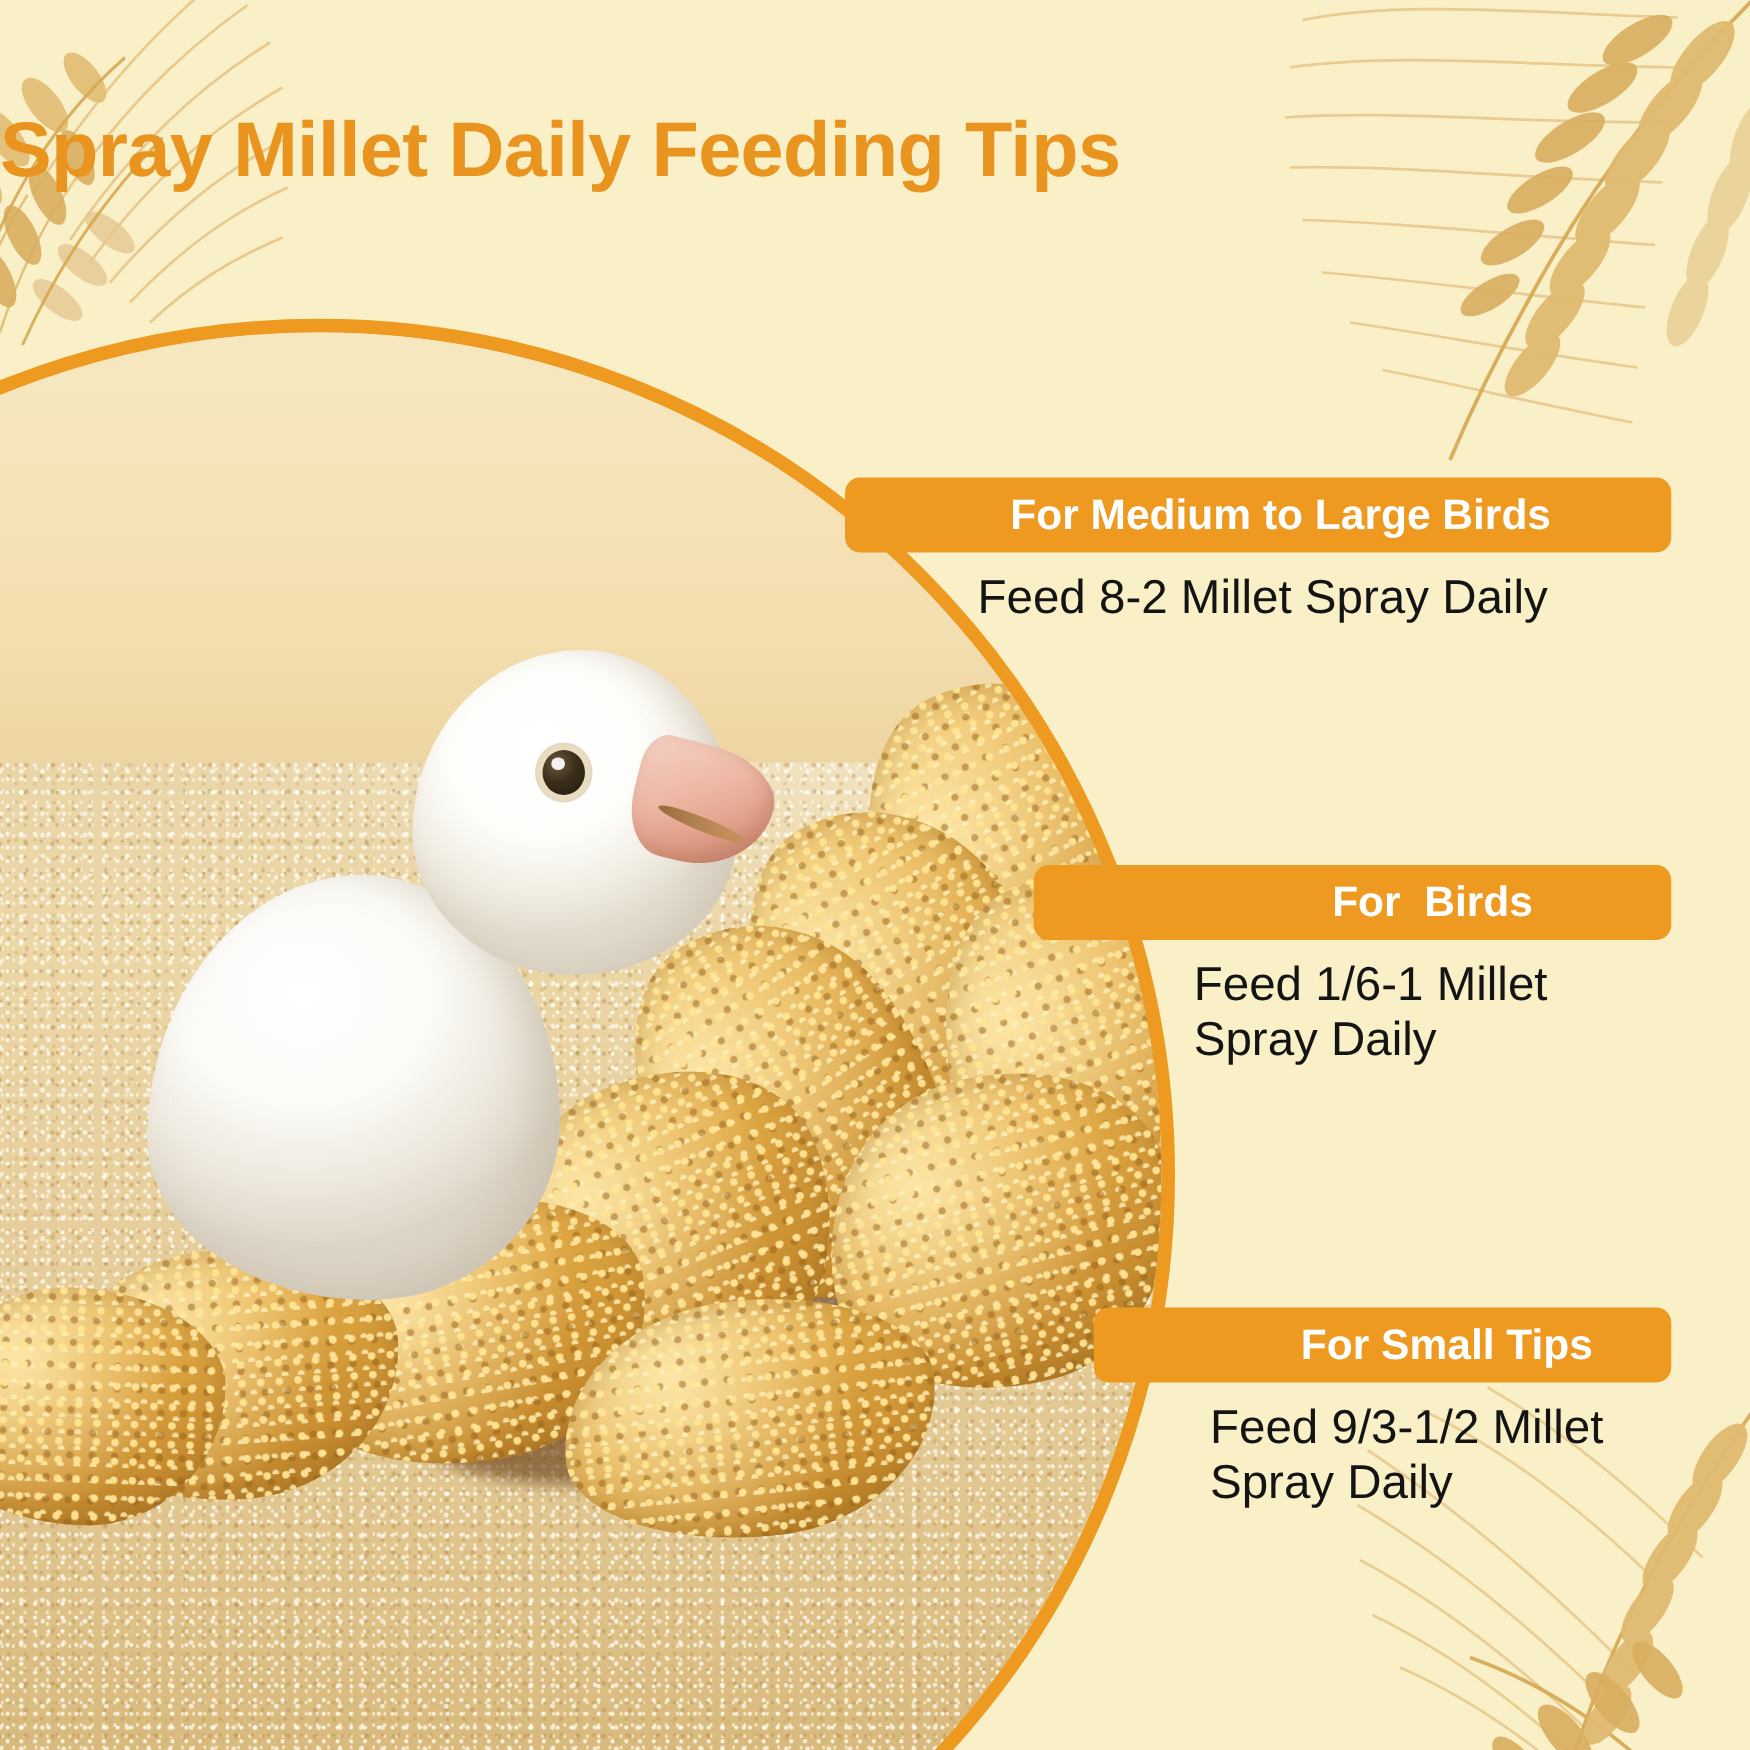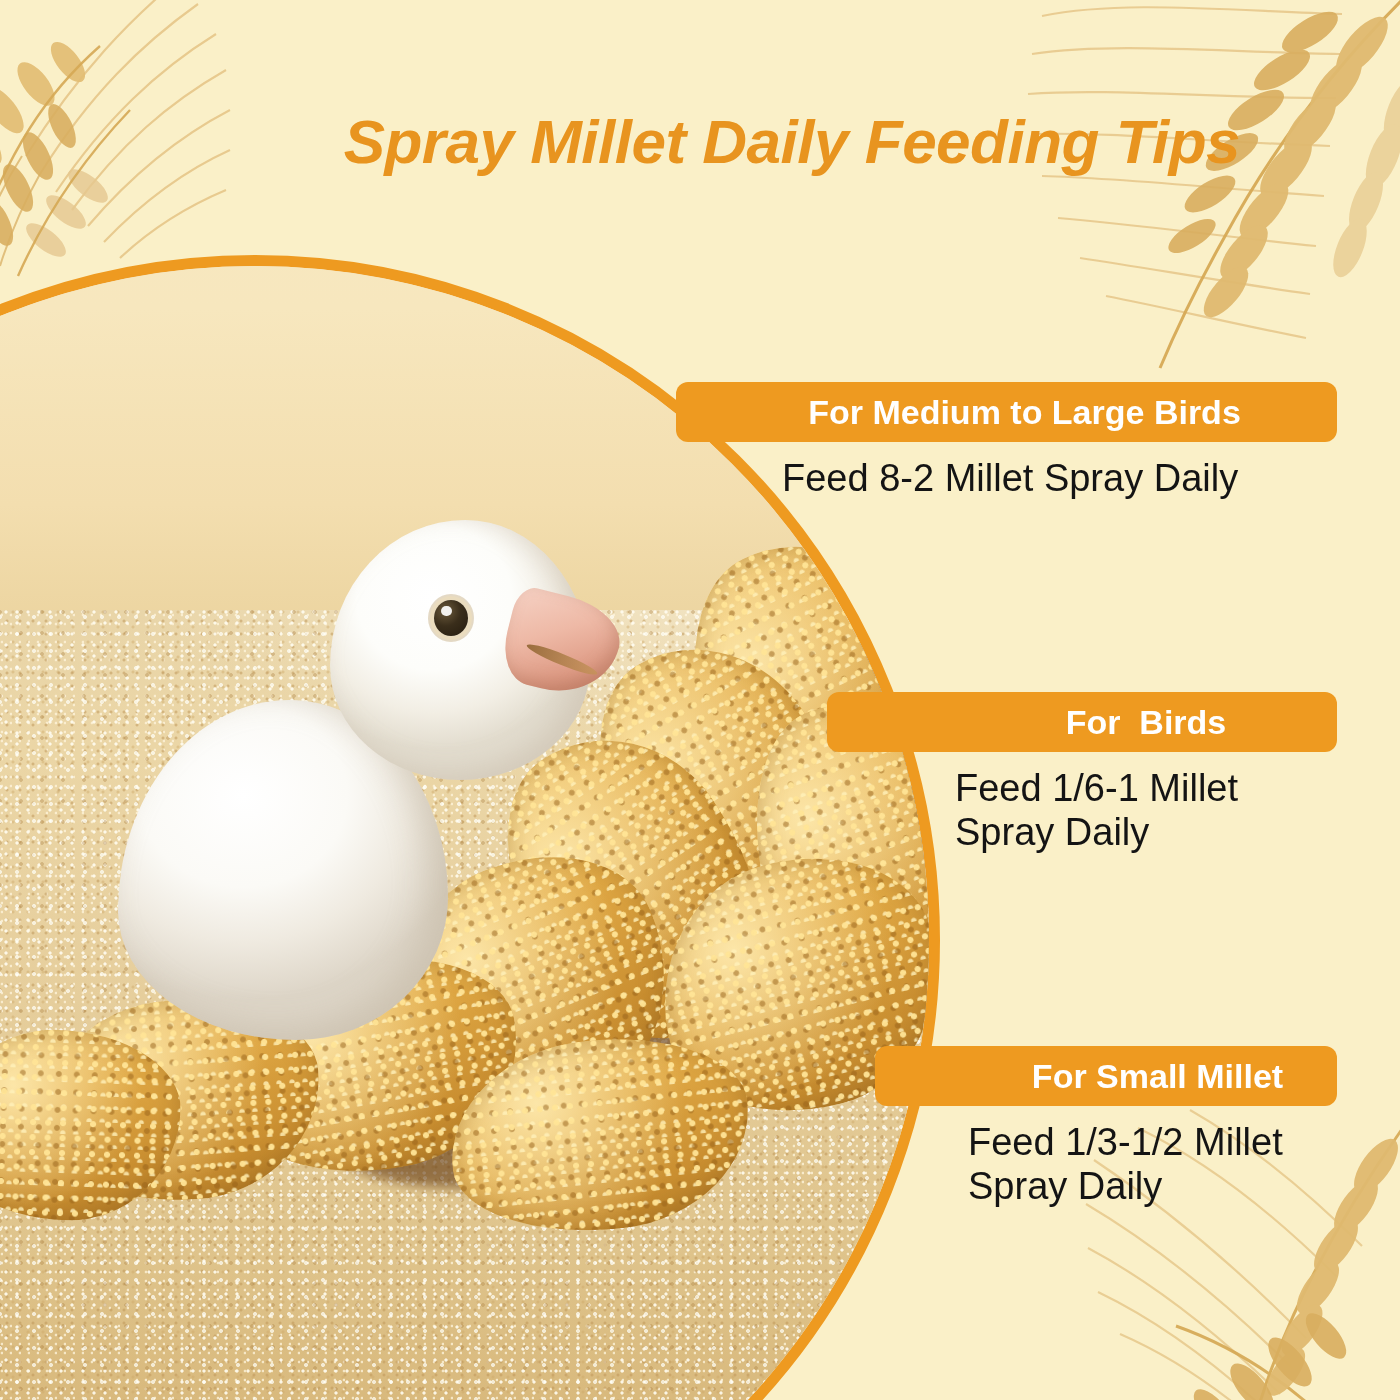--- a/index.html
+++ b/index.html
@@ -27,25 +27,24 @@
     inset:0;
     pointer-events:none;
   }
   .wheat {
     position:absolute;
   }
 
   
   .title-wrap {
     position:absolute;
-    left:0; top:108px;
+    left:0; top:87px;
     width:1240px;
-    text-align:right;
+    text-align:left;
     z-index:6;
-    font-style:italic;
   }
   .title {
     font-size:62px;
     font-weight:bold;
     color:#E8941F;
     letter-spacing:-0.5px;
     line-height:1.1;
     white-space:nowrap;
   }
 
@@ -410,20 +409,20 @@
     <div class="block" id="block-2">
       <div class="bar">
         <span class="bar-label">For  Birds</span>
       </div>
       <div class="desc">Feed 1/6-1 Millet
 Spray Daily</div>
     </div>
 
     <div class="block" id="block-3">
       <div class="bar">
-        <span class="bar-label">For Small Millet</span>
+        <span class="bar-label">For Small Tips</span>
       </div>
-      <div class="desc">Feed 1/3-1/2 Millet
+      <div class="desc">Feed 9/3-1/2 Millet
 Spray Daily</div>
     </div>
 
   </div>
 </div>
 
 </body></html>

